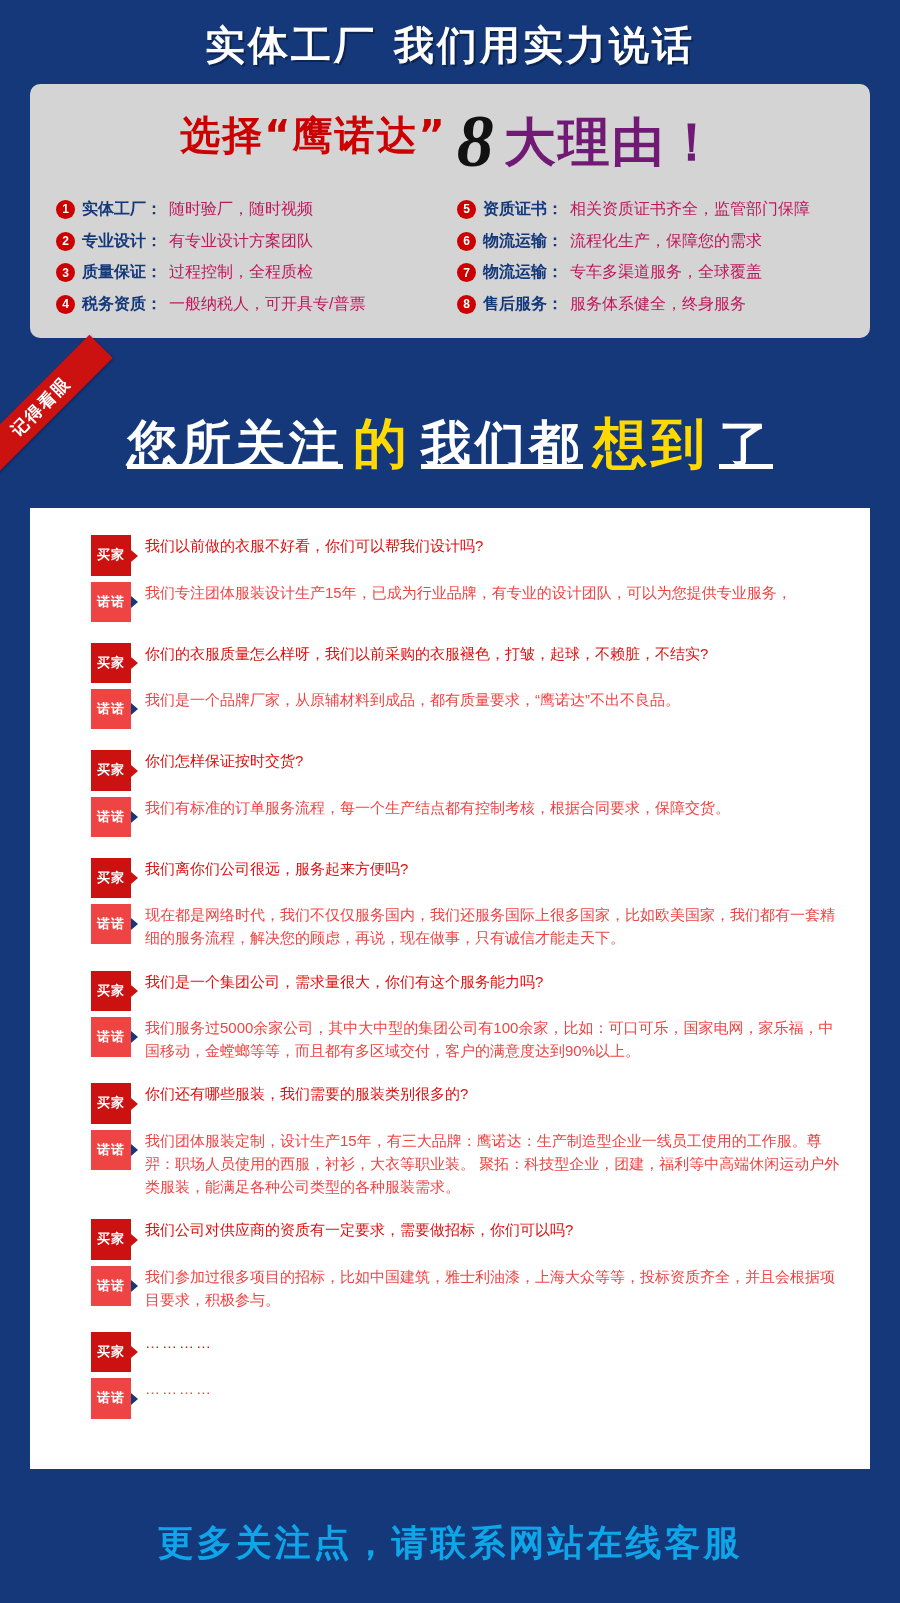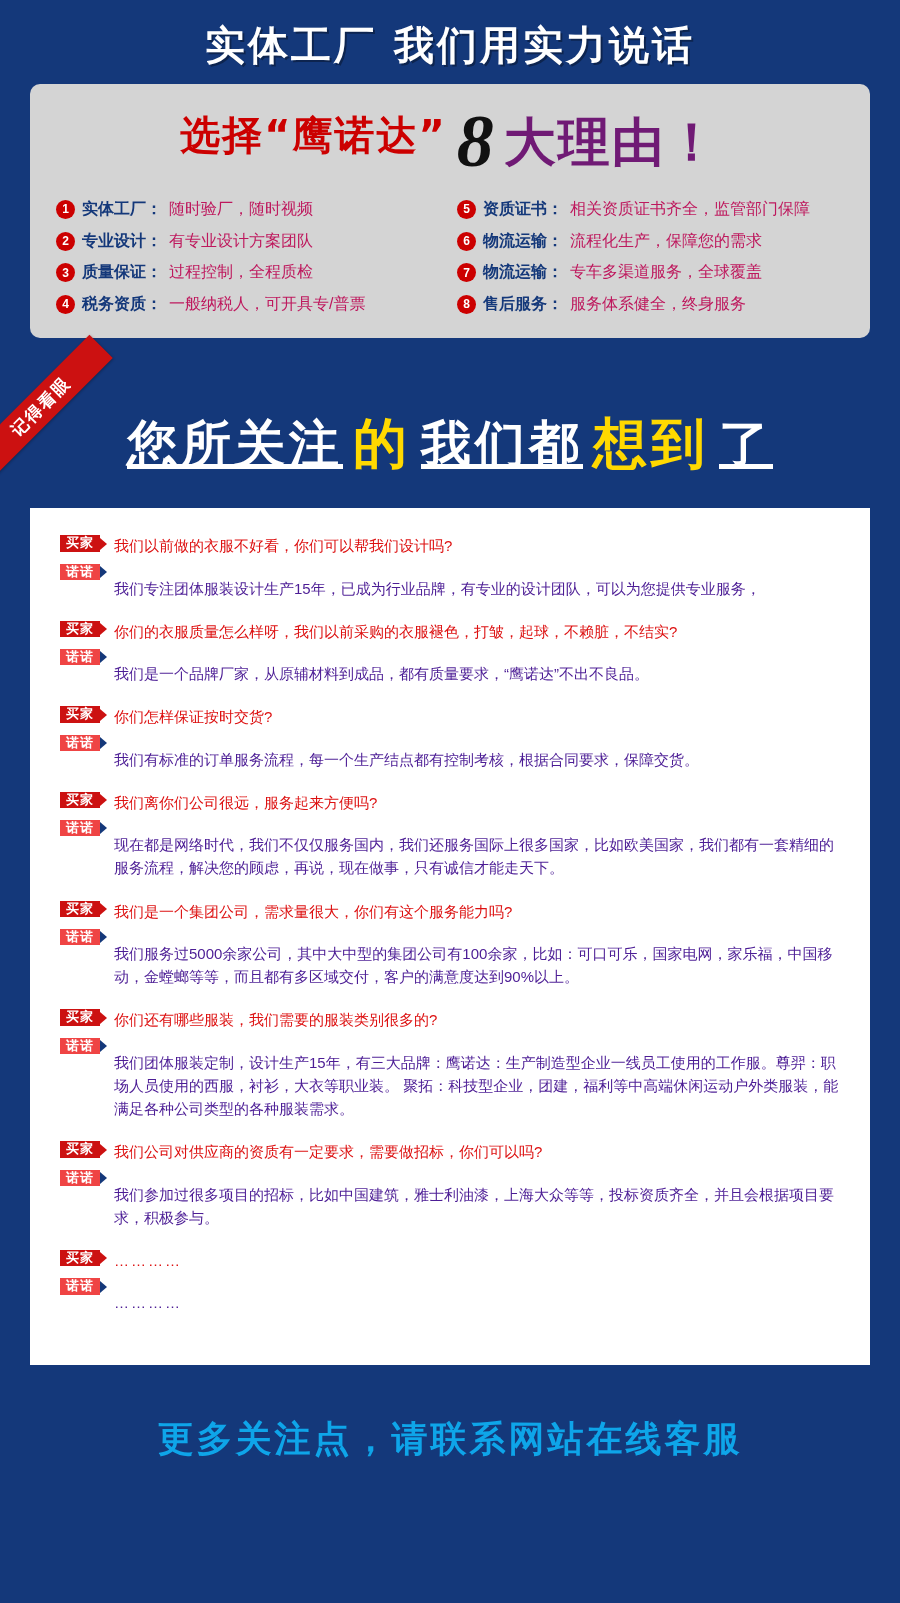--- a/index.html
+++ b/index.html
@@ -153,45 +153,46 @@
     align-items: flex-start;
     gap: 8px;
     margin-bottom: 5px;
   }
   .tag {
     flex: 0 0 auto;
     position: relative;
     color: #fff;
     font-size: 13px;
     font-weight: bold;
-    padding: 0 6px;
+    padding: 12px 6px;
     letter-spacing: 1px;
     margin-top: 1px;
     line-height: 1.25;
+    margin-left: 31px;
   }
   .tag::after {
     content: "";
     position: absolute;
     right: -7px; top: 50%;
     transform: translateY(-50%);
     border-left: 7px solid;
     border-top: 6px solid transparent;
     border-bottom: 6px solid transparent;
   }
   .tag-q { background: #cc1111; }
   .tag-q::after { border-left-color: #cc1111; }
   .tag-a { background: #ef4444; }
   .tag-a::after { border-left-color: #14387a; }
   .qa-text {
     font-size: 15px;
     line-height: 1.55;
     padding-left: 6px;
   }
   .q-text { color: #dd1111; font-weight: normal; }
-  .a-text { color: #4c1d95; margin-top: 14px; }
+  .a-text { color: #ef4444; }
   .dots { letter-spacing: 2px; }
 
   .sec2-footer {
     text-align: center;
     color: #0ea5e9;
     font-size: 36px;
     font-weight: bold;
     letter-spacing: 3px;
     padding: 26px 0 26px 0;
     background: #14387a;

